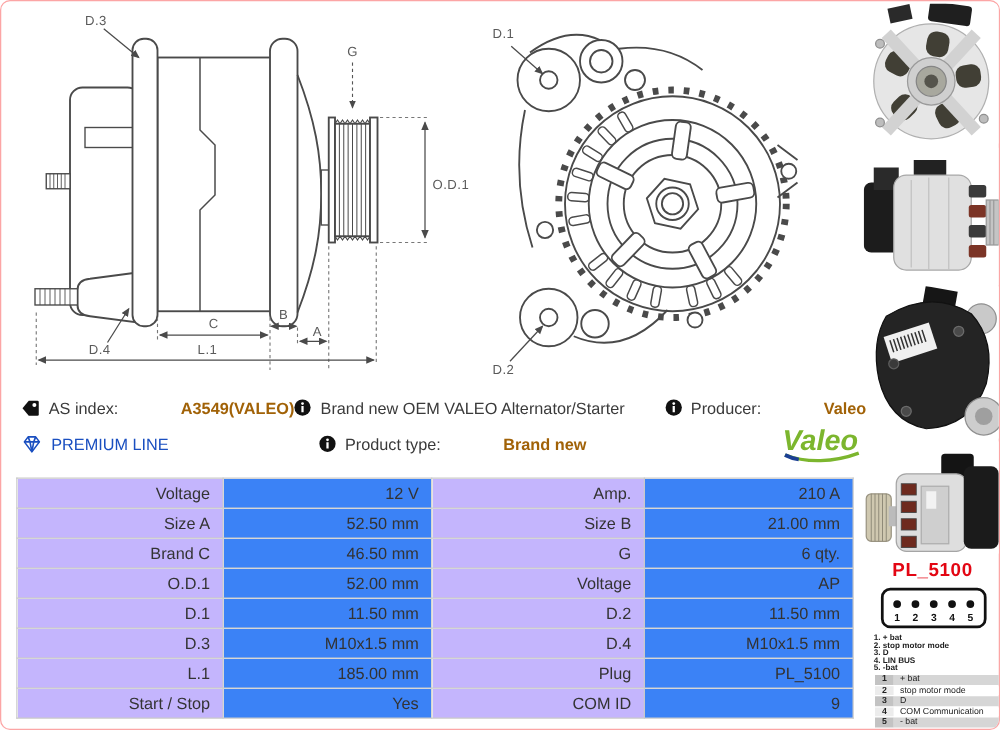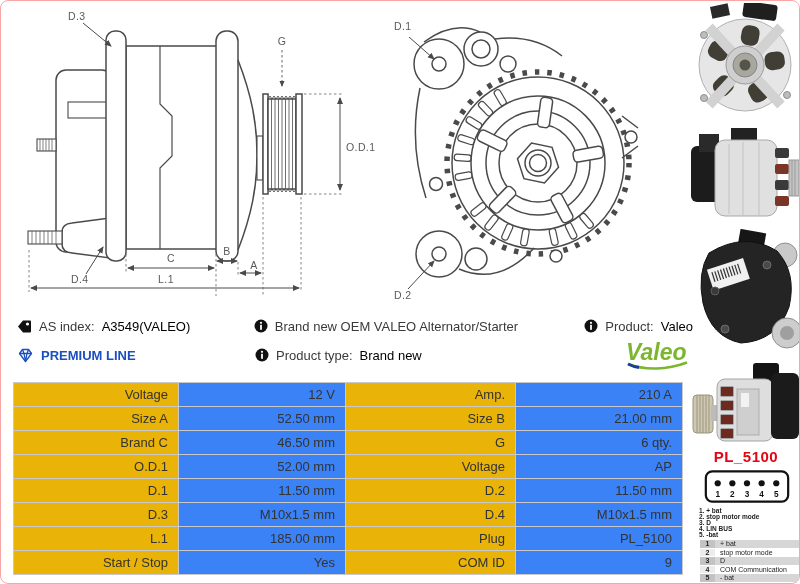--- a/index.html
+++ b/index.html
@@ -12,27 +12,27 @@
   
   .photo{position:absolute;cursor:pointer;}
 
   
   .infobar{position:absolute;left:16px;top:314px;width:676px;font-size:13px;color:#3a3a3a;}
   .info-row{display:flex;align-items:center;height:22px;margin-bottom:7px;}
   .cell{display:flex;align-items:center;gap:7px;white-space:nowrap;}
   .cell1{width:238px;}
   .cell2{width:332px;}
   .cell3{flex:1;justify-content:flex-end;}
-  .b{font-weight:normal;color:#000000;}
-  .premium{font-weight:bold;color:#1a4fc0;}
+  .b{font-weight:bold;color:#a16207;margin-left:43px;}
+  .premium{font-weight:normal;color:#1a4fc0;}
 
   
   table.spec{position:absolute;left:12px;top:381px;width:669px;border-collapse:collapse;table-layout:fixed;font-size:13px;color:#333;}
   table.spec td{border:1px solid #c9c9c9;height:23px;padding:0 10px 0 0;text-align:right;overflow:hidden;}
-  table.spec td.lbl{background:#eab308;}
+  table.spec td.lbl{background:#c4b5fd;}
   table.spec td.val{background:#3b82f6;}
 
   
   .conn-title{position:absolute;left:690px;top:447px;width:110px;text-align:center;font-size:15px;font-weight:bold;color:#e30613;letter-spacing:.5px;}
   .conn-svg{position:absolute;left:703px;top:466px;}
   .conn-legend{position:absolute;left:698px;top:507px;font-size:6.5px;line-height:6.1px;font-weight:bold;color:#222;}
   table.pins{position:absolute;left:699px;top:538px;width:100px;border-collapse:separate;border-spacing:0 1px;font-size:7px;color:#222;}
   table.pins td{height:7.6px;line-height:7.6px;padding:0;}
   table.pins td.num{width:15px;text-align:center;font-weight:bold;}
   table.pins td.desc{padding-left:5px;}
@@ -255,21 +255,21 @@
           <rect x="6.1" y="5.8" width="1.8" height="5" fill="#fff"></rect>
         </svg>
         <span>Brand new OEM VALEO Alternator/Starter</span>
       </div>
       <div class="cell cell3">
         <svg width="14" height="14" viewBox="0 0 14 14">
           <circle cx="7" cy="7" r="6.5" fill="#111"></circle>
           <circle cx="7" cy="3.8" r="1.1" fill="#fff"></circle>
           <rect x="6.1" y="5.8" width="1.8" height="5" fill="#fff"></rect>
         </svg>
-        <span>Product:</span>
+        <span>Producer:</span>
         <span class="b">Valeo</span>
       </div>
     </div>
     <div class="info-row">
       <div class="cell cell1">
         <svg width="17" height="15" viewBox="0 0 17 15">
           <g fill="none" stroke="#1a4fc0" stroke-width="1.3" stroke-linejoin="round">
             <polygon points="2.5,5.5 5.5,1.5 11.5,1.5 14.5,5.5 8.5,13.5"></polygon>
             <path d="M2.5,5.5 H14.5 M5.5,1.5 L7,5.5 M11.5,1.5 L10,5.5 M7,5.5 L8.5,13.5 M10,5.5 L8.5,13.5"></path>
           </g>

